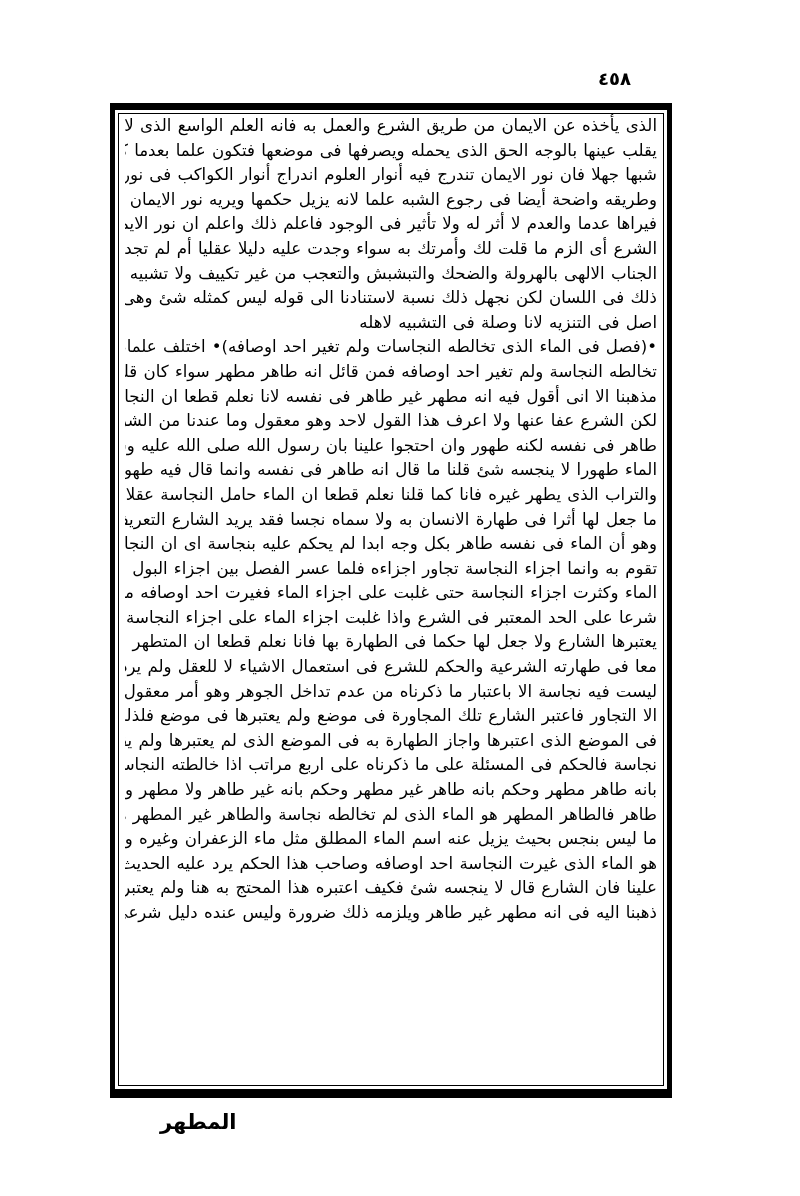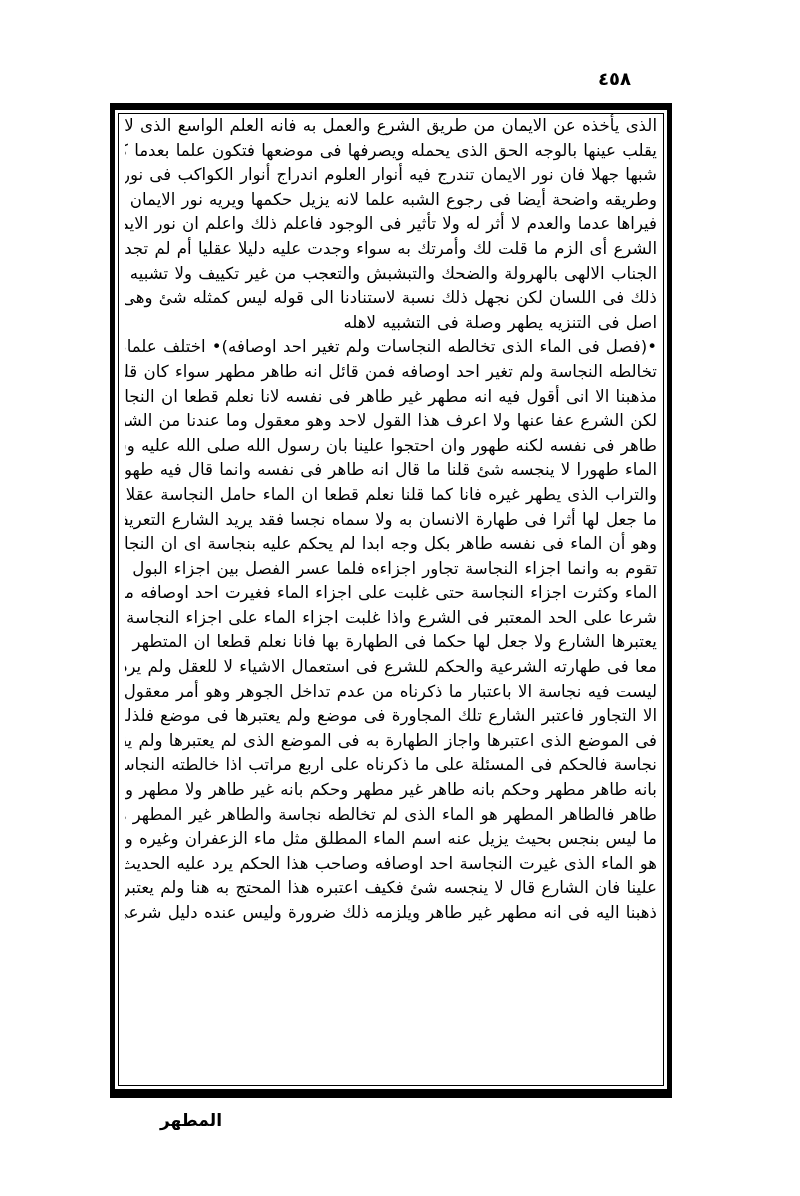--- a/index.html
+++ b/index.html
@@ -63,42 +63,42 @@
       letter-spacing: -0.4px;
       word-spacing: 1px;
     }
     .line.short {
       text-align-last: right;
     }
     .catchword {
       position: absolute;
       top: 1110px;
       left: 160px;
-      font-size: 17px;
+      font-size: 21px;
       font-weight: bold;
       direction: rtl;
     }
   </style>
 </head>
 <body>
 
 <div class="page-number">٤٥٨</div>
 
 <div class="frame">
   <div class="frame-inner"></div>
   <div class="text-block">
     <div class="line">الذى يأخذه عن الايمان من طريق الشرع والعمل به فانه العلم الواسع الذى لا يقبل الشبه لانه</div>
     <div class="line">يقلب عينها بالوجه الحق الذى يحمله ويصرفها فى موضعها فتكون علما بعدما كانت بكونها</div>
     <div class="line">شبها جهلا فان نور الايمان تندرج فيه أنوار العلوم اندراج أنوار الكواكب فى نور الشمس</div>
     <div class="line">وطريقه واضحة أيضا فى رجوع الشبه علما لانه يزيل حكمها ويريه نور الايمان وجه الحق فيها</div>
     <div class="line">فيراها عدما والعدم لا أثر له ولا تأثير فى الوجود فاعلم ذلك  واعلم ان نور الايمان هنا عبارة عن أمر</div>
     <div class="line">الشرع أى الزم ما قلت لك وأمرتك به سواء وجدت عليه دليلا عقليا أم لم تجد كالايمان فى</div>
     <div class="line">الجناب الالهى بالهرولة والضحك والتبشبش والتعجب من غير تكييف ولا تشبيه مع معقولية</div>
     <div class="line">ذلك فى اللسان لكن نجهل ذلك نسبة لاستنادنا الى قوله ليس كمثله شئ وهى أعق هذه الآية</div>
-    <div class="line short">اصل فى التنزيه يطهر وصلة فى التشبيه لاهله</div>
+    <div class="line short">اصل فى التنزيه لانا وصلة فى التشبيه لاهله</div>
     <div class="line">•(فصل فى الماء الذى تخالطه النجاسات ولم تغير احد اوصافه)•  اختلف علماء الشريعة فى الماء</div>
     <div class="line">تخالطه النجاسة ولم تغير احد اوصافه فمن قائل انه طاهر مطهر سواء كان قليلا أو كثيرا وهو</div>
     <div class="line">مذهبنا الا انى أقول فيه انه مطهر غير طاهر فى نفسه لانا نعلم قطعا ان النجاسة خالطته بلا شك</div>
     <div class="line">لكن الشرع عفا عنها ولا اعرف هذا القول لاحد وهو معقول وما عندنا من الشرع دليل انه</div>
     <div class="line">طاهر فى نفسه لكنه طهور وان احتجوا علينا بان رسول الله صلى الله عليه وسلم قال خلق الله</div>
     <div class="line">الماء طهورا لا ينجسه شئ قلنا ما قال انه طاهر فى نفسه وانما قال فيه طهور والطهور هو الماء</div>
     <div class="line">والتراب الذى يطهر غيره فانا كما قلنا نعلم قطعا ان الماء حامل النجاسة عقلا ولكن الشارع</div>
     <div class="line">ما جعل لها أثرا فى طهارة الانسان به ولا سماه نجسا فقد يريد الشارع التعريف بحقيقة الامر</div>
     <div class="line">وهو أن الماء فى نفسه طاهر بكل وجه ابدا لم يحكم عليه بنجاسة اى ان النجاسة ليست بصفة له</div>
     <div class="line">تقوم به وانما اجزاء النجاسة تجاور اجزاءه فلما عسر الفصل بين اجزاء البول مثلا وبين اجزاء</div>

